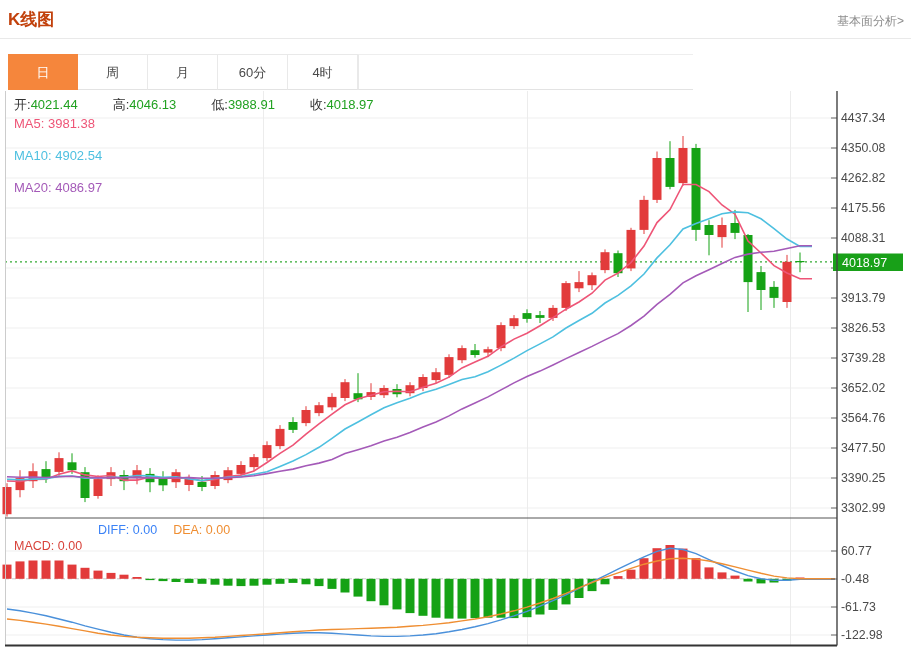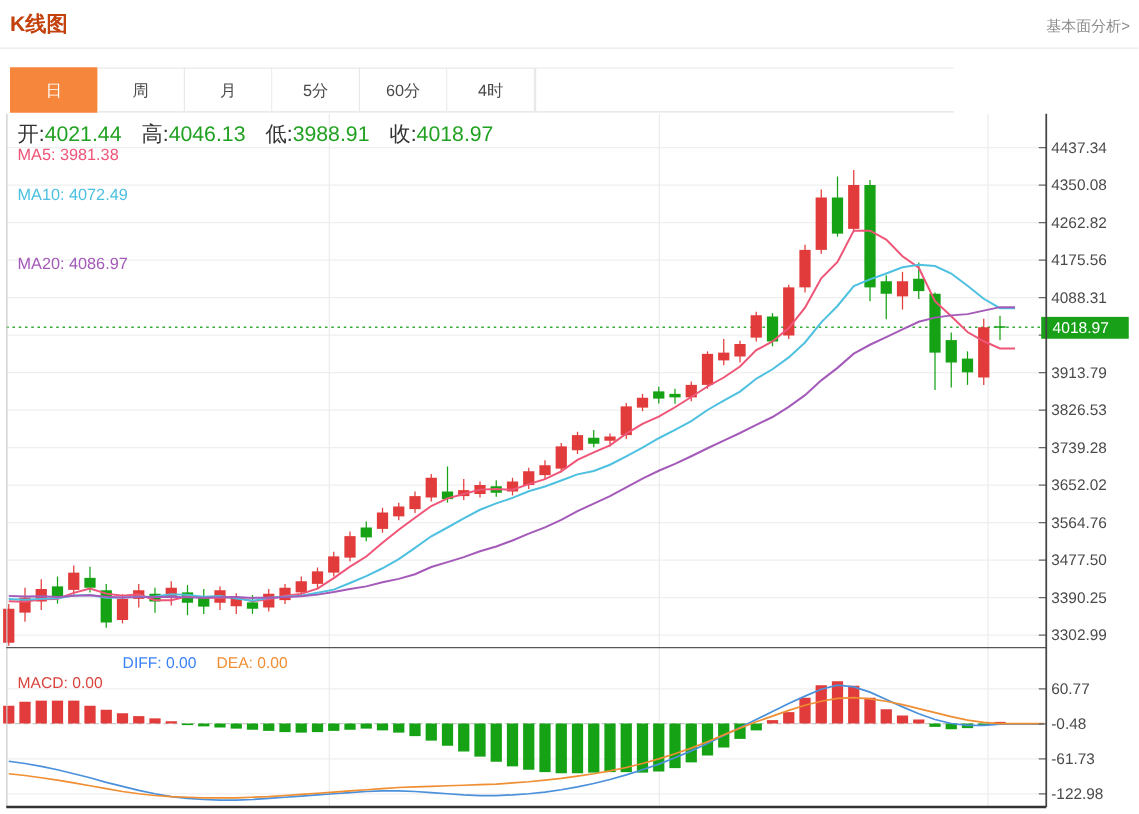--- a/index.html
+++ b/index.html
@@ -10,21 +10,21 @@
   .fund-link{position:absolute;right:7px;top:13px;font-size:12px;color:#8c8c8c;cursor:pointer;text-align:right;}
   .top-divider{position:absolute;left:0;top:38px;width:911px;height:1px;background:#e9e9e9;}
   .tabstrip{position:absolute;left:8px;top:54px;display:flex;z-index:3;}
   .tab{width:70px;height:36px;line-height:36px;text-align:center;font-size:13px;color:#4a4a4a;
        background:#fff;border-top:1px solid #e9e9e9;border-right:1px solid #e9e9e9;
        border-bottom:1px solid #e3e3e3;box-sizing:border-box;cursor:pointer;}
   .tab:first-child{border-left:1px solid #e9e9e9;}
   .tab.active{background:#f5863c;color:#fff;border-color:#f5863c;}
   .tab-filler{width:335px;height:36px;border-top:1px solid #eee;border-bottom:1px solid #e3e3e3;
        border-left:1px solid #e9e9e9;box-sizing:border-box;}
-  .ohlc-row{position:absolute;left:14px;top:96px;display:flex;gap:16px;font-size:17px;z-index:2;}
+  .ohlc-row{position:absolute;left:14px;top:96px;display:flex;gap:35px;font-size:13px;z-index:2;}
   .ohlc-row .lab{color:#333;}
   .ohlc-row .val{color:#21a121;}
   .ma-row{position:absolute;left:14px;top:116px;display:flex;gap:17px;font-size:13px;z-index:2;flex-direction:column;}
   .macd-row{position:absolute;left:14px;top:523px;display:flex;gap:16px;font-size:12.5px;z-index:2;}
   .pair span{display:inline;}
 </style>
 </head>
 <body>
 
 <div id="app">
@@ -286,36 +286,35 @@
       </svg></div>
 
   <div class="page-title">K线图</div>
   <div class="fund-link">基本面分析&gt;</div>
   <div class="top-divider"></div>
 
   <div class="tabstrip" id="tabstrip">
       <div class="tab active">日</div>
       <div class="tab">周</div>
       <div class="tab">月</div>
-      <div class="tab">5分</div>
       <div class="tab">60分</div>
       <div class="tab">4时</div>
       <div class="tab-filler"></div>
     </div>
 
   <div class="ohlc-row">
     <span class="pair"><span class="lab">开:</span><span class="val">4021.44</span></span>
     <span class="pair"><span class="lab">高:</span><span class="val">4046.13</span></span>
     <span class="pair"><span class="lab">低:</span><span class="val">3988.91</span></span>
     <span class="pair"><span class="lab">收:</span><span class="val">4018.97</span></span>
   </div>
 
   <div class="ma-row" id="ma-row">
       <span class="pair" style="color: rgb(238, 85, 119);">MA5: 3981.38</span>
-      <span class="pair" style="color: rgb(78, 192, 224);">MA10: 4072.49</span>
-      <span class="pair" style="color: rgb(164, 90, 184); margin-top: 23px;">MA20: 4086.97</span>
+      <span class="pair" style="color: rgb(78, 192, 224);">MA10: 4902.54</span>
+      <span class="pair" style="color: rgb(164, 90, 184);">MA20: 4086.97</span>
     </div>
   <div class="macd-row" id="macd-row">
       <span class="pair" style="color: rgb(216, 67, 59); margin-top: 16px;">MACD: 0.00</span>
       <span class="pair" style="color: #3b82f6;">DIFF: 0.00</span>
       <span class="pair" style="color: rgb(239, 142, 50);">DEA: 0.00</span>
     </div>
 </div>
 
 </body></html>

